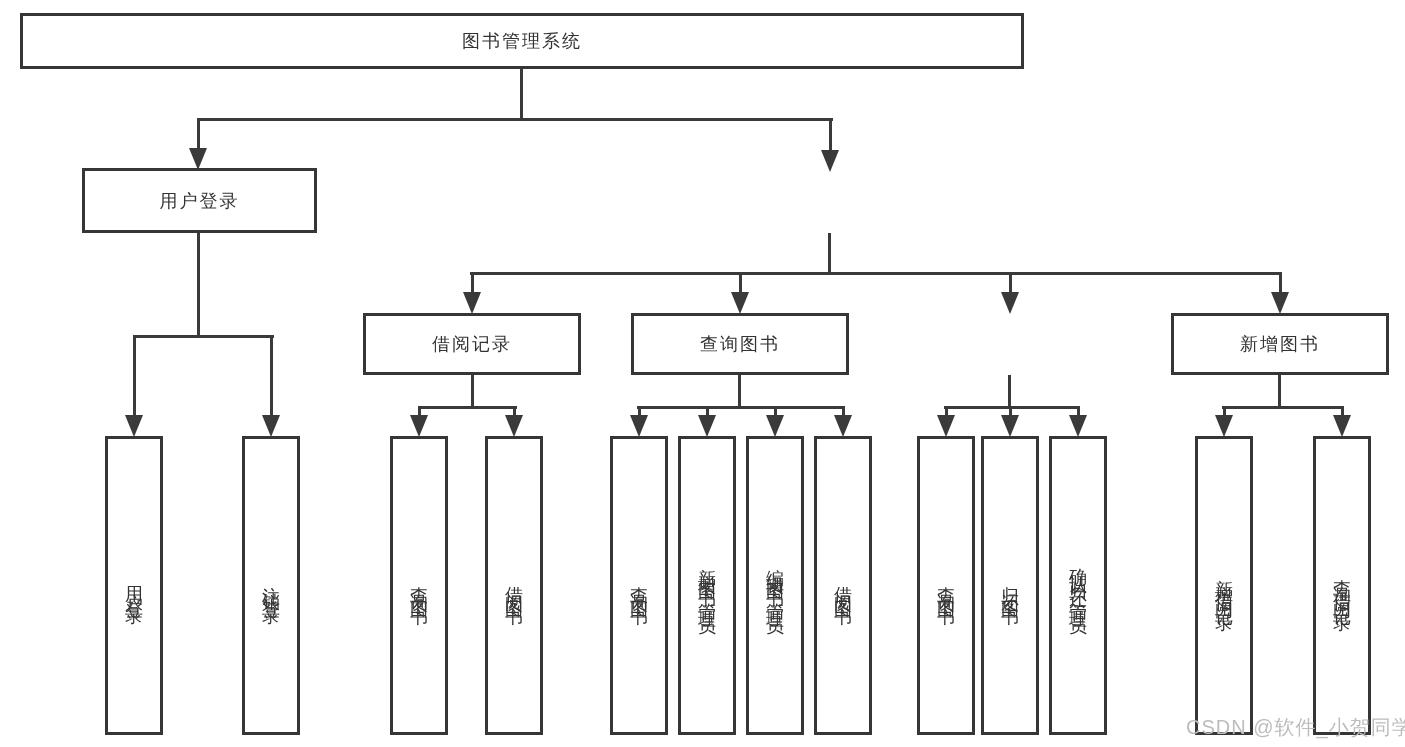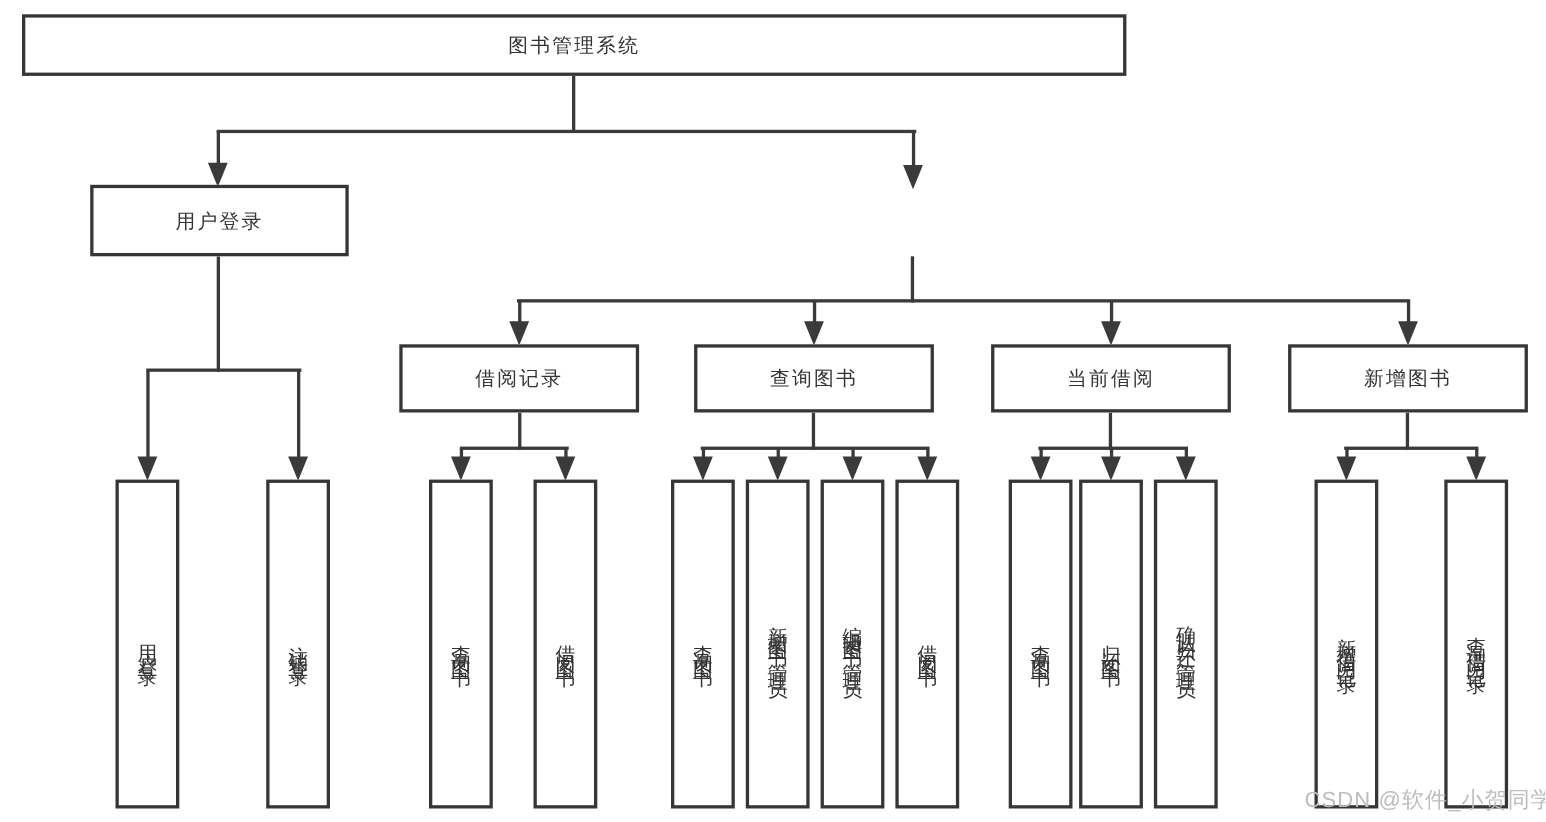--- a/index.html
+++ b/index.html
@@ -120,21 +120,20 @@
 
   <div class="node hnode rootnode">图书管理系统</div>
 
   <div class="node hnode" style="left:82px; top:168px; width:235px; height:65px;">用户登录</div>
 
 
   <div class="node hnode gnode" style="left:363px;">借阅记录</div>
 
   <div class="node hnode gnode" style="left:631px;">查询图书</div>
 
-  <div class="node hnode gnode" style="left:901px;">当前借阅</div>
 
   <div class="node hnode gnode" style="left:1171px;">新增图书</div>
 
   <div class="node vnode" style="left:105px;">用户登录</div>
 
   <div class="node vnode" style="left:242px;">注销登录</div>
 
   <div class="node vnode" style="left:390px;">查询图书</div>
 
   <div class="node vnode" style="left:485px;">借阅图书</div>

